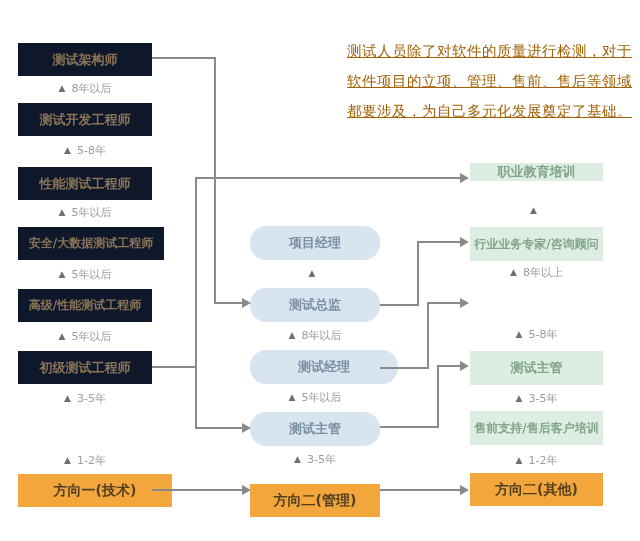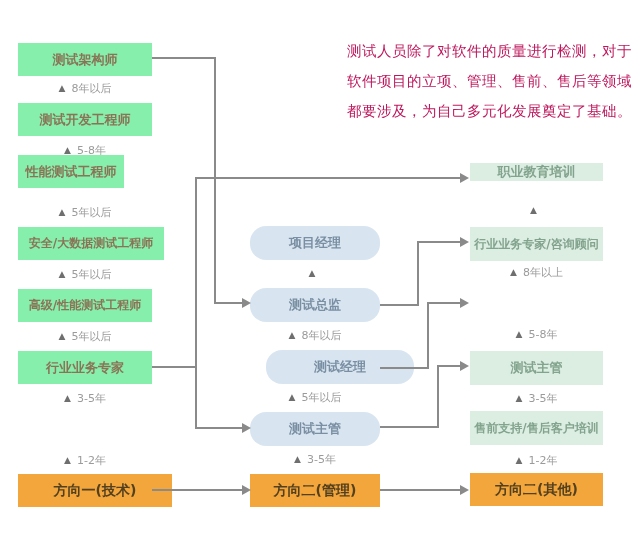--- a/index.html
+++ b/index.html
@@ -1,24 +1,24 @@
 <!DOCTYPE html>
 <html><head>
 <meta charset="utf-8">
 <style>
   html,body{margin:0;padding:0;}
   body{font-family:"DejaVu Sans","Liberation Sans",sans-serif;background:#fff;}
   .canvas{position:relative;width:640px;height:541px;background:#ffffff;overflow:hidden;}
 
   .intro{position:absolute;left:347px;top:36px;width:293px;
-         font-size:14.5px;line-height:30px;color:#be185d;letter-spacing:.5px;}
+         font-size:14.5px;line-height:30px;color:#a16207;letter-spacing:.5px;text-decoration:underline;}
 
   .box{position:absolute;display:flex;align-items:center;justify-content:center;
        font-weight:bold;font-size:13px;white-space:nowrap;}
-  .box.L{background:#86efac;color:#8A7457;}
+  .box.L{background:#0f172a;color:#8A7457;}
   .box.M{background:#D8E5F0;color:#7A8FA3;border-radius:16px;}
   .box.R{background:#DCEDE2;color:#82A38D;}
   .footer{position:absolute;display:flex;align-items:center;justify-content:center;
           background:#F2A63B;color:#53401F;font-weight:bold;font-size:14px;white-space:nowrap;}
 
   .gap{position:absolute;height:16px;display:flex;align-items:center;justify-content:center;
        gap:6px;font-size:11px;color:#9b9b9b;}
   .tri{font-size:9px;color:#6f6f6f;line-height:16px;}
 
   .hline,.vline{position:absolute;background:#8a8a8a;}
@@ -45,21 +45,21 @@
     </div>
 
   <div class="box L" style="left:18px;top:103px;width:134px;height:33px">
       <span>测试开发工程师</span>
     </div>
   <div class="gap" style="left:18px;top:142px;width:134px">
       <span class="tri">▲</span>
       <span>5-8年</span>
     </div>
 
-  <div class="box L" style="left:18px;top:155px;width:106px;height:33px">
+  <div class="box L" style="left:18px;top:167px;width:134px;height:33px">
       <span>性能测试工程师</span>
     </div>
   <div class="gap" style="left:18px;top:204px;width:134px">
       <span class="tri">▲</span>
       <span>5年以后</span>
     </div>
 
   <div class="box L" style="left:18px;top:227px;width:146px;height:33px;font-size:12px">
       <span>安全/大数据测试工程师</span>
     </div>
@@ -70,21 +70,21 @@
 
   <div class="box L" style="left:18px;top:289px;width:134px;height:33px;font-size:12px">
       <span>高级/性能测试工程师</span>
     </div>
   <div class="gap" style="left:18px;top:328px;width:134px">
       <span class="tri">▲</span>
       <span>5年以后</span>
     </div>
 
   <div class="box L" style="left:18px;top:351px;width:134px;height:33px">
-      <span>行业业务专家</span>
+      <span>初级测试工程师</span>
     </div>
   <div class="gap" style="left:18px;top:390px;width:134px">
       <span class="tri">▲</span>
       <span>3-5年</span>
     </div>
 
   <div class="gap" style="left:18px;top:452px;width:134px">
       <span class="tri">▲</span>
       <span>1-2年</span>
     </div>
@@ -102,37 +102,37 @@
     </div>
 
   <div class="box M" style="left:250px;top:288px;width:130px;height:34px">
       <span>测试总监</span>
     </div>
   <div class="gap" style="left:250px;top:327px;width:130px">
       <span class="tri">▲</span>
       <span>8年以后</span>
     </div>
 
-  <div class="box M" style="left:266px;top:350px;width:148px;height:34px">
+  <div class="box M" style="left:250px;top:350px;width:148px;height:34px">
       <span>测试经理</span>
     </div>
   <div class="gap" style="left:250px;top:389px;width:130px">
       <span class="tri">▲</span>
       <span>5年以后</span>
     </div>
 
   <div class="box M" style="left:250px;top:412px;width:130px;height:34px">
       <span>测试主管</span>
     </div>
   <div class="gap" style="left:250px;top:451px;width:130px">
       <span class="tri">▲</span>
       <span>3-5年</span>
     </div>
 
-  <div class="footer" style="left:250px;top:474px;width:130px;height:33px">
+  <div class="footer" style="left:250px;top:484px;width:130px;height:33px">
       <span>方向二(管理)</span>
     </div>
 
   <div class="box R" style="left:470px;top:163px;width:133px;height:18px">
       <span>职业教育培训</span>
     </div>
   <div class="gap" style="left:470px;top:202px;width:133px">
       <span class="tri">▲</span>
       <span></span>
     </div>

